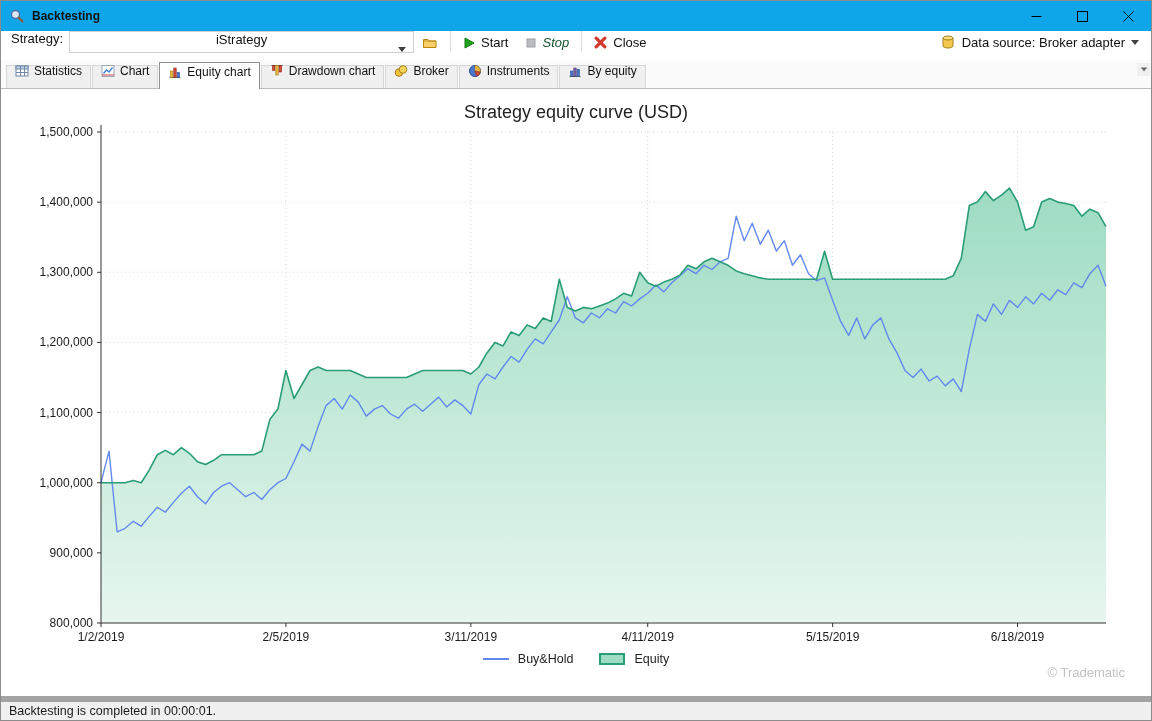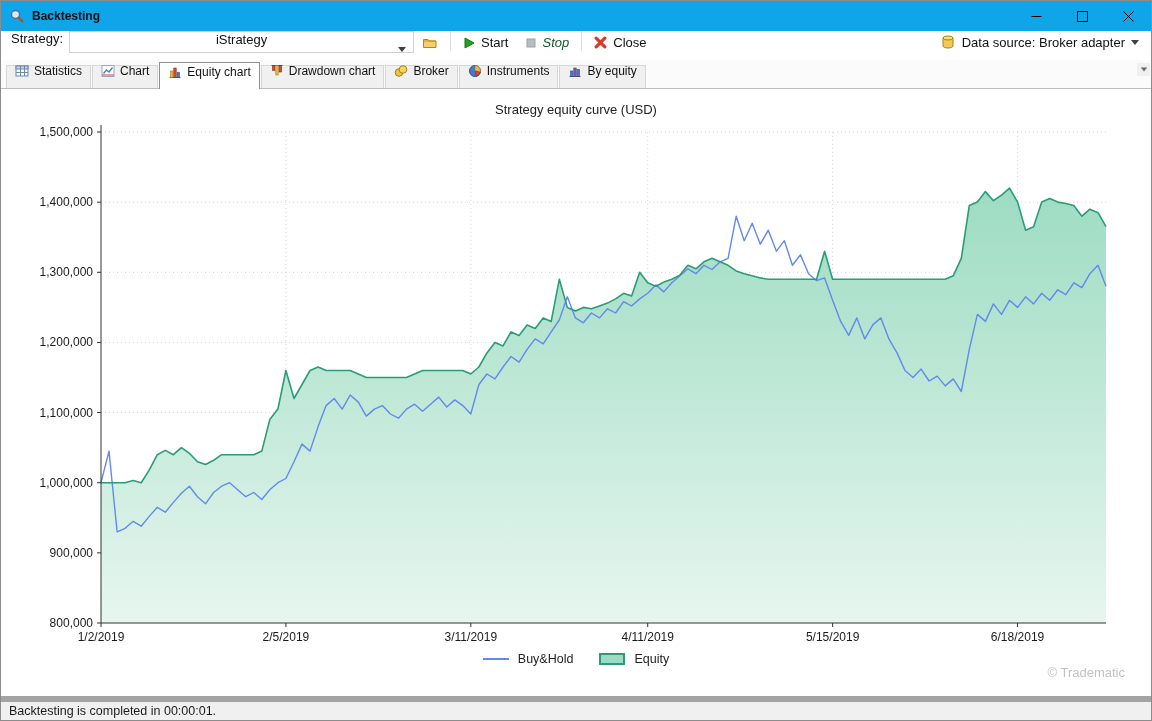--- a/index.html
+++ b/index.html
@@ -27,21 +27,21 @@
   .datasource{margin-left:auto;display:flex;align-items:center;gap:6px;padding:3px 6px;cursor:default;}
   .overflow-btn{position:absolute;right:1px;top:62px;width:13px;height:13px;display:flex;align-items:center;justify-content:center;background:#f0f0f0;}
   .overflow-btn .arrow-down{border-top-color:#666;transform:scale(.8);}
   
   .tabstrip{height:28px;flex:0 0 auto;background:#fbfbfb;display:flex;align-items:flex-end;padding-left:5px;}
   .tab{display:flex;align-items:flex-end;gap:5px;padding:4px 8px 10px 8px;font-size:12px;background:#f0f0f0;
        border:1px solid #d6d6d6;border-bottom:none;margin-right:1px;height:23px;cursor:default;}
   .tab.selected{background:#fff;border:1px solid #8f8f8f;border-bottom:none;height:27px;margin-bottom:-1px;position:relative;z-index:2;}
   
   .content{flex:1 1 auto;background:#fff;border-top:1px solid #bdbdbd;position:relative;}
-  .chart-title{text-align:center;margin-top:13px;font-size:13px;color:#222;height:16px;}
+  .chart-title{text-align:center;margin-top:13px;font-size:18px;color:#222;height:16px;}
   svg.chart{display:block;font-family:"Liberation Sans",sans-serif;}
   .legend-row{display:flex;justify-content:center;align-items:center;gap:26px;margin-top:4px;}
   .legend-item{display:flex;align-items:center;gap:9px;font-size:12.5px;color:#222;}
   .swatch-line{width:26px;height:2px;background:#6389ee;}
   .swatch-box{width:26px;height:12px;background:#9ddcc2;border:2px solid #2a9c77;}
   .watermark{position:absolute;right:26px;bottom:16px;color:#c2c2c2;font-size:13px;}
   
   .statusbar{height:24px;flex:0 0 auto;background:#f0f0f0;border-top:6px solid #a3a3a3;
              display:flex;align-items:center;padding:0 8px;font-size:12.5px;color:#1a1a1a;}
 </style>

